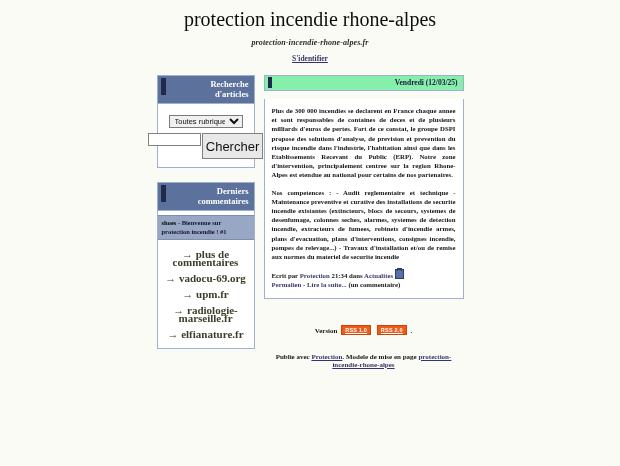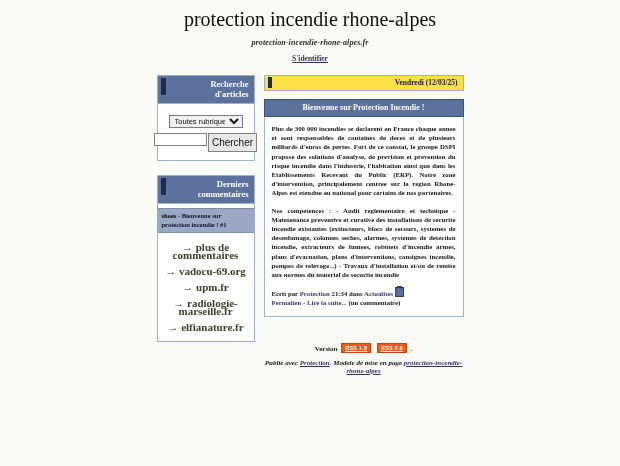--- a/index.html
+++ b/index.html
@@ -100,22 +100,22 @@
     font-family: "Liberation Sans", sans-serif;
     font-size: 7.5px;
     width: 47px;
     height: 11px;
     border: 1px solid #808080;
     background: #ffffff;
     padding: 0 2px;
   }
   button.search-btn {
     font-family: "Liberation Sans", sans-serif;
-    font-size: 10px;
-    height: 19px;
+    font-size: 13px;
+    height: 26px;
     border: 1px solid #808080;
     background: #e8e8e8;
     color: #111;
     padding: 0 3px;
     margin-left: 1px;
     cursor: pointer;
   }
 
   .comment-item {
     background: #97a7c4;
@@ -136,21 +136,21 @@
     font-size: 11px;
     font-weight: bold;
     color: #3d3d2a;
     text-decoration: none;
     padding: 4px 0;
     line-height: 8px;
   }
 
   
   .date-bar {
-    background: #fde047;
+    background: #86efac;
     border: 1px solid #9fb0cc;
     font-size: 7.5px;
     font-weight: bold;
     color: #1b1b3a;
     text-align: right;
     padding: 2px 5px 3px 0;
     position: relative;
     height: 9px;
     line-height: 9px;
   }
@@ -229,25 +229,24 @@
     font-family: "Liberation Sans", sans-serif;
     font-size: 5.5px;
     font-weight: bold;
     padding: 1px 3px;
     border: 1px solid #c6440d;
     margin: 0 2px;
     vertical-align: 1px;
     letter-spacing: 0.2px;
   }
   .footer-line2 {
-    margin-top: 6px;
+    margin-top: 18px;
     font-size: 7px;
     font-weight: bold;
     color: #161616;
-    font-style: italic;
   }
   .footer-line2 a { color: #33336d; text-decoration: underline; }
 </style>
 </head>
 <body>
 
 <div class="page">
 
   <div class="masthead">
     <h1 class="site-title">protection incendie rhone-alpes</h1>
@@ -299,21 +298,20 @@
     </div>
 
     <div class="content">
 
       <div class="date-bar">
         <span class="tab"></span>
         <span>Vendredi (12/03/25)</span>
       </div>
 
       <div class="post">
-        <div class="post-title">Bienvenue sur Protection Incendie !</div>
         <div class="post-body">
           <p>Plus de 300 000 incendies se declarent en France chaque annee et sont responsables de containes de deces et de plusieurs milliards d'euros de pertes. Fort de ce constat, le groupe DSPI propose des solutions d'analyse, de prevision et prevention du risque incendie dans l'industrie, l'habitation ainsi que dans les Etablissements Recevant du Public (ERP). Notre zone d'intervention, principalement centree sur la region Rhone-Alpes est etendue au national pour certains de nos partenaires.</p>
           <p>Nos competences : - Audit reglementaire et technique - Maintenance preventive et curative des installations de securite incendie existantes (extincteurs, blocs de secours, systemes de desenfumage, colonnes seches, alarmes, systemes de detection incendie, extracteurs de fumees, robinets d'incendie armes, plans d'evacuation, plans d'interventions, consignes incendie, pompes de relevage...) - Travaux d'installation et/ou de remise aux normes du materiel de securite incendie</p>
 
           <div class="post-meta">
             <span>Ecrit par</span>
             <a href="#">Protection</a>
             <span>21:34</span>
             <span>dans</span>
             <a href="#">Actualites</a><span class="meta-icon"></span><br>

